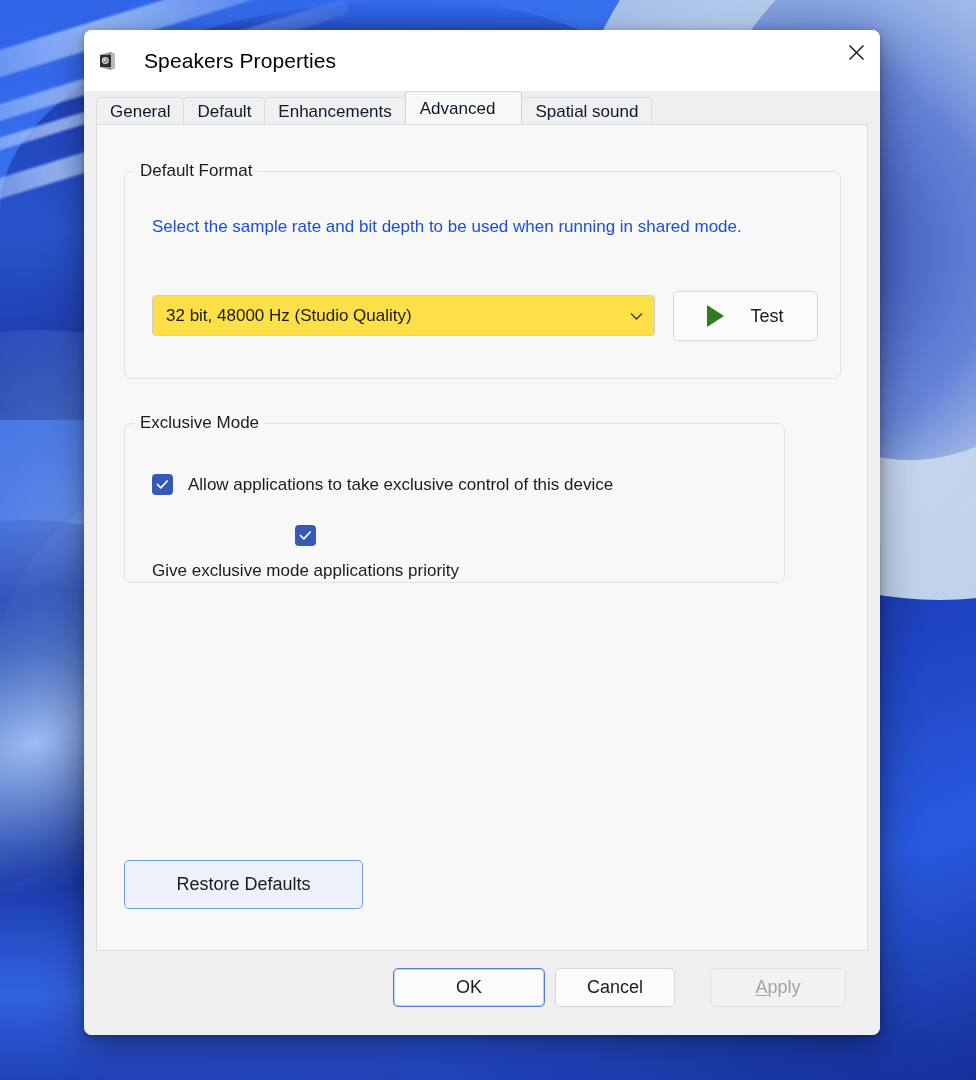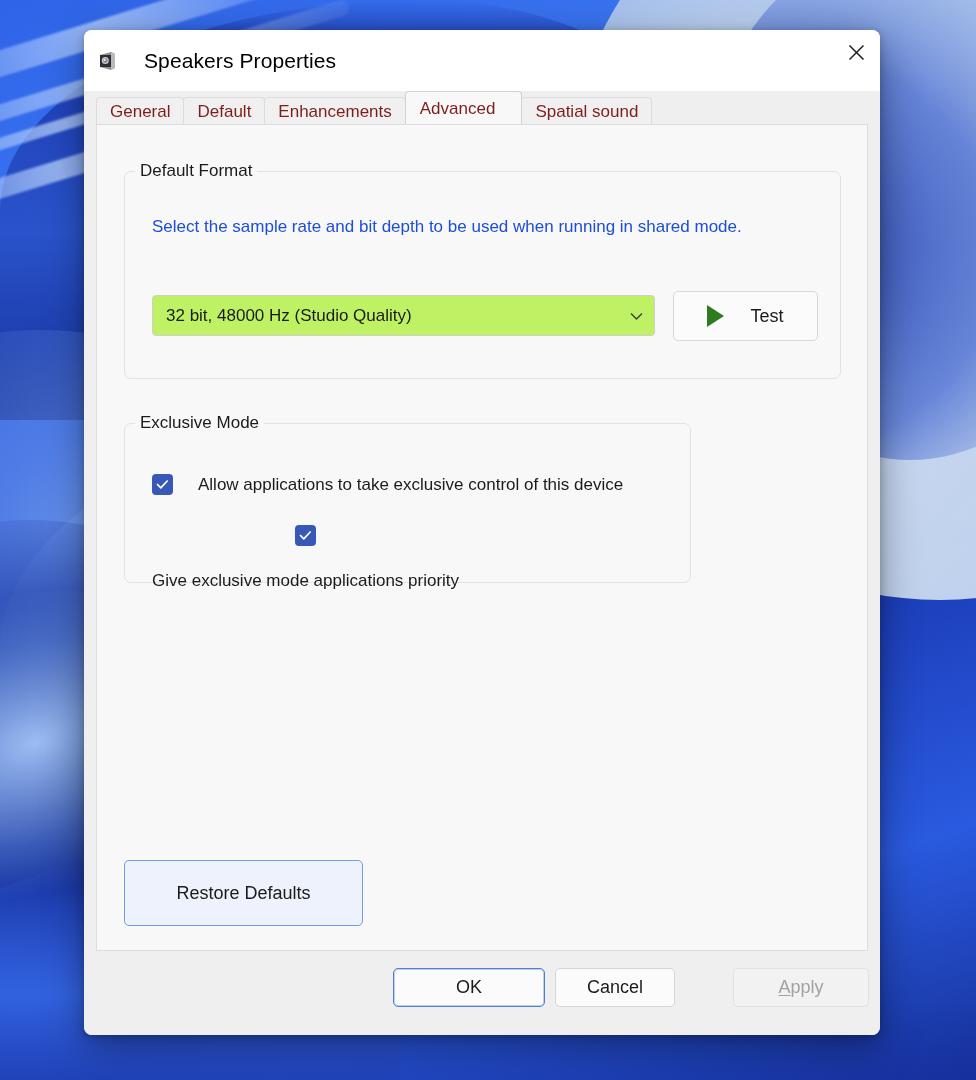--- a/index.html
+++ b/index.html
@@ -133,21 +133,21 @@
     padding-left: 12px;
     position: relative;
     flex: 0 0 auto;
   }
   .tab {
     background: #f0f0f0;
     border: 1px solid #dcdcdc;
     border-bottom: none;
     border-radius: 4px 4px 0 0;
     font-size: 17px;
-    color: #7f1d1d;
+    color: #0f172a;
     padding: 3px 13px 4px 13px;
     height: 27px;
     line-height: 21px;
     margin-right: -1px;
     white-space: nowrap;
     position: relative;
     z-index: 1;
   }
   .tab.active {
     background: #f8f8f8;
@@ -176,36 +176,36 @@
   .group-legend {
     position: absolute;
     top: -11px; left: 10px;
     background: #f8f8f8;
     padding: 0 5px;
     font-size: 17px;
     color: #1b1b1b;
     white-space: nowrap;
   }
   #gb-default { left: 27px; top: 46px; width: 717px; height: 208px; }
-  #gb-exclusive { left: 27px; top: 298px; width: 567px; height: 160px; }
+  #gb-exclusive { left: 27px; top: 298px; width: 661px; height: 160px; }
 
   #format-desc {
     position: absolute;
     left: 27px; top: 40px;
     width: 630px;
     font-size: 17px;
     line-height: 29px;
     color: #1d4ed8;
   }
 
   #combo {
     position: absolute;
     left: 27px; top: 123px;
     width: 503px; height: 41px;
-    background: #bef264;
+    background: #fde047;
     border: 1px solid #cfcfcf;
     border-radius: 4px;
     display: flex;
     align-items: center;
     padding: 0 10px 0 13px;
     font-size: 17px;
     color: #1b1b1b;
     cursor: default;
   }
   #combo-value { flex: 1 1 auto; white-space: nowrap; overflow: hidden; }
@@ -230,39 +230,39 @@
     width: 0; height: 0;
     border-left: 17px solid #2d7d1f;
     border-top: 11px solid transparent;
     border-bottom: 11px solid transparent;
   }
 
   .checkrow {
     position: absolute;
     display: flex;
     align-items: center;
-    gap: 25px;
+    gap: 15px;
     font-size: 17px;
     color: #1b1b1b;
     cursor: default;
   }
   #chk1 { left: 27px; top: 50px; }
   #chk2 { left: 27px; top: 101px; flex-direction: column; }
   .checkbox {
     width: 21px; height: 21px;
     background: #3858b8;
     border-radius: 4px;
     display: flex; align-items: center; justify-content: center;
     flex: 0 0 auto;
   }
 
   #restore-btn {
     position: absolute;
     left: 27px; top: 735px;
-    width: 239px; height: 66px;
+    width: 239px; height: 49px;
     background: #eef2fc;
     border: 1px solid #6f9fe0;
     border-radius: 5px;
     display: flex; align-items: center; justify-content: center;
     font-size: 18px;
     color: #1b1b1b;
     cursor: default;
   }
 
   
@@ -286,21 +286,21 @@
     background: #fbfbfb;
     border: 1px solid #d6d6d6;
     border-radius: 5px;
     display: flex; align-items: center; justify-content: center;
     font-size: 18px;
     color: #1b1b1b;
     cursor: default;
   }
   #ok-btn     { left: 309px; width: 152px; border-color: #4f7fd0; border-width: 1px; box-shadow: 0 0 0 1px rgba(79,127,208,0.35) inset; }
   #cancel-btn { left: 471px; width: 120px; }
-  #apply-btn  { left: 649px; width: 136px; color: #a2a2a2; background: #f2f2f2; border-color: #e0e0e0; }
+  #apply-btn  { left: 626px; width: 136px; color: #a2a2a2; background: #f2f2f2; border-color: #e0e0e0; }
   #apply-btn u { text-underline-offset: 2px; }
 </style>
 </head>
 <body>
 
 <div id="desktop">
   <div class="stripe" id="s1"></div>
   <div class="stripe" id="s2"></div>
   <div class="stripe" id="s3"></div>
   <div class="stripe" id="s4"></div>

